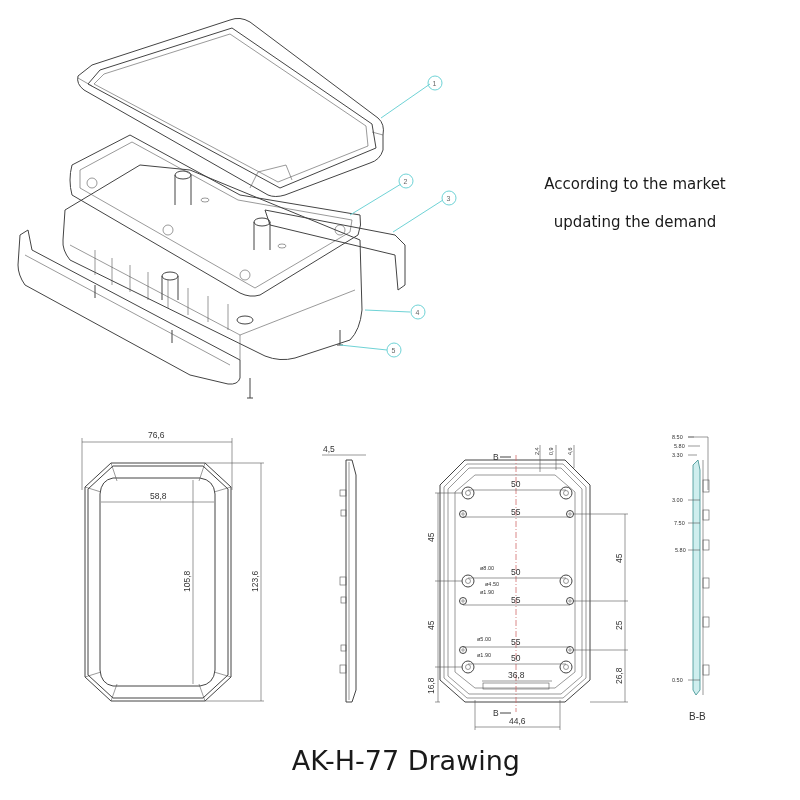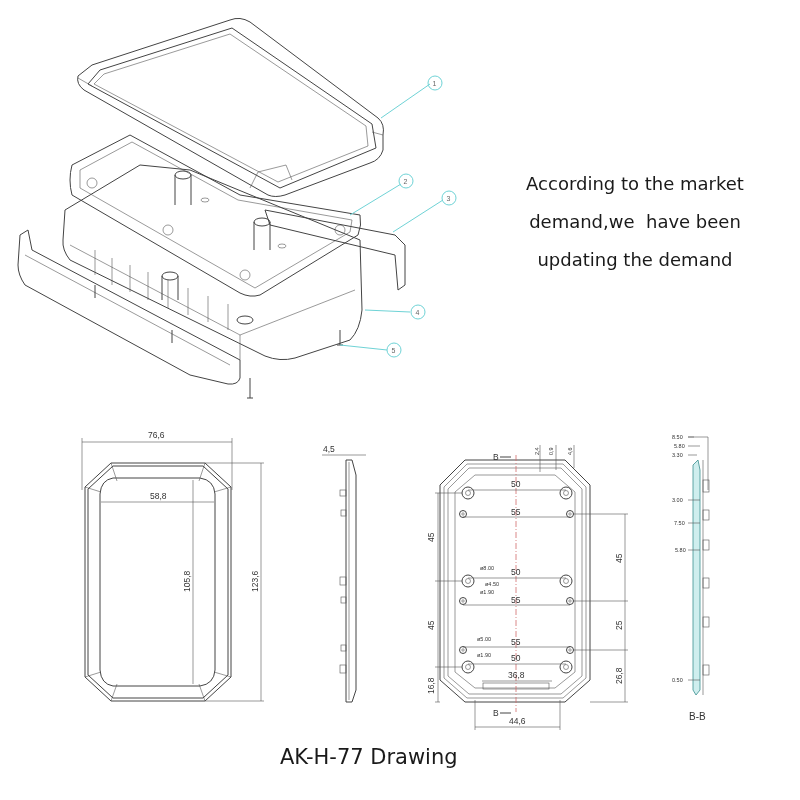--- a/index.html
+++ b/index.html
@@ -1,20 +1,20 @@
 <!DOCTYPE html>
 <html><head>
 <meta charset="utf-8">
 <style>
   html, body { margin:0; padding:0; background:#ffffff; }
   body { width:800px; height:800px; position:relative; overflow:hidden; font-family:"DejaVu Sans", sans-serif; }
   svg { position:absolute; left:0; top:0; }
-  .tagline { position:absolute; left:490px; top:165px; width:290px; text-align:center; color:#1a1a1a; font-size:18px; line-height:38px; font-family:"DejaVu Sans", sans-serif; }
+  .tagline { position:absolute; left:490px; top:165px; width:290px; text-align:center; color:#1a1a1a; font-size:15px; line-height:38px; font-family:"DejaVu Sans", sans-serif; }
   .tagline div { white-space:pre; }
-  .caption { position:absolute; left:280px; top:745px; width:240px; text-align:left; font-size:21px; color:#1a1a1a; font-family:"DejaVu Sans", sans-serif; }
+  .caption { position:absolute; left:280px; top:745px; width:240px; text-align:right; font-size:27px; color:#1a1a1a; font-family:"DejaVu Sans", sans-serif; }
   .dim { font-family:"Liberation Sans", sans-serif; font-size:8.5px; fill:#333; }
   .dims { font-family:"Liberation Sans", sans-serif; font-size:5.5px; fill:#333; }
   .ln { stroke:#444; fill:none; stroke-width:1; }
   .thin { stroke:#555; fill:none; stroke-width:0.6; }
   .call { stroke:#6fd3d6; fill:none; stroke-width:1; }
   .calltxt { font-family:"Liberation Sans", sans-serif; font-size:7px; fill:#666; }
 </style>
 </head>
 <body>
 
@@ -251,17 +251,16 @@
     <text class="dims" x="674" y="525">7.50</text>
     <text class="dims" x="675" y="552">5.80</text>
     <text class="dims" x="672" y="682">0.50</text>
 
     <text class="dim" x="689" y="720" style="font-size:10px">B-B</text>
   </g>
 </svg>
 
 <div class="tagline">
   <div>According to the market</div>
-  <div>demand,we  have been</div>
   <div>updating the demand</div>
 </div>
 
 <div class="caption">AK-H-77 Drawing</div>
 
 </body></html>

